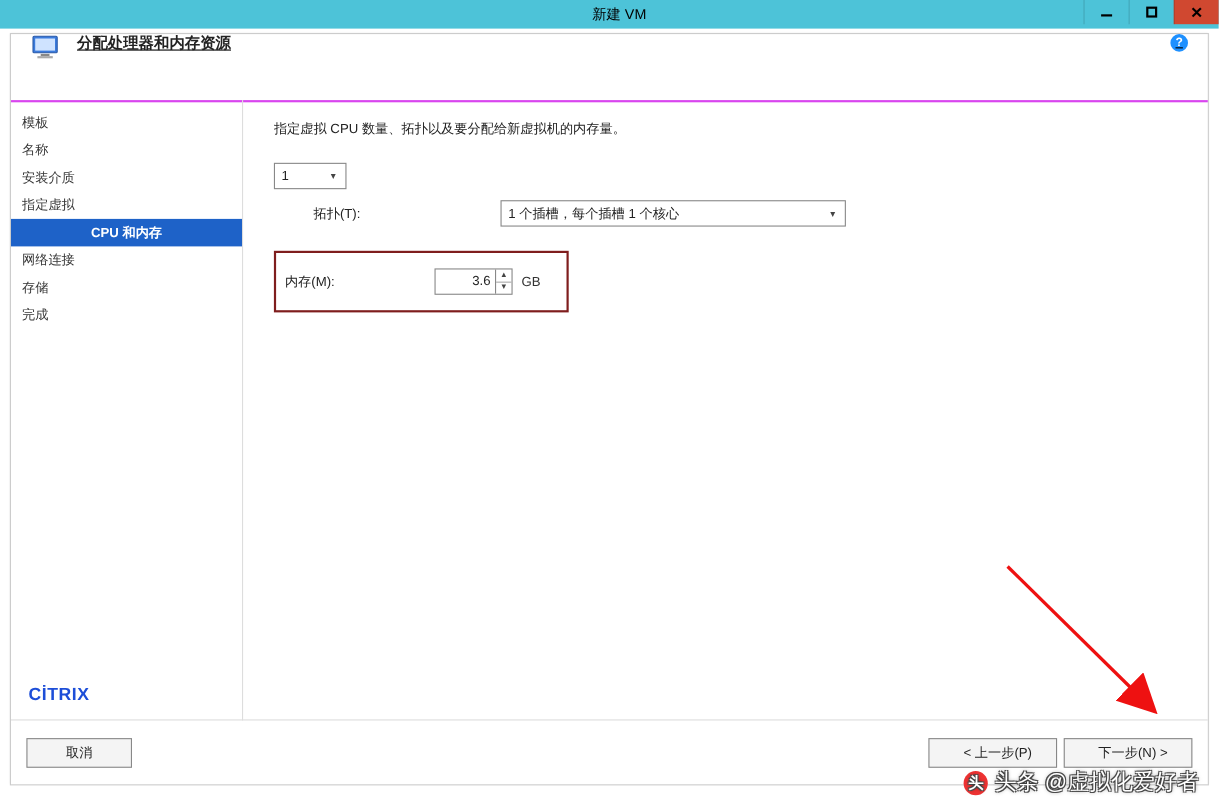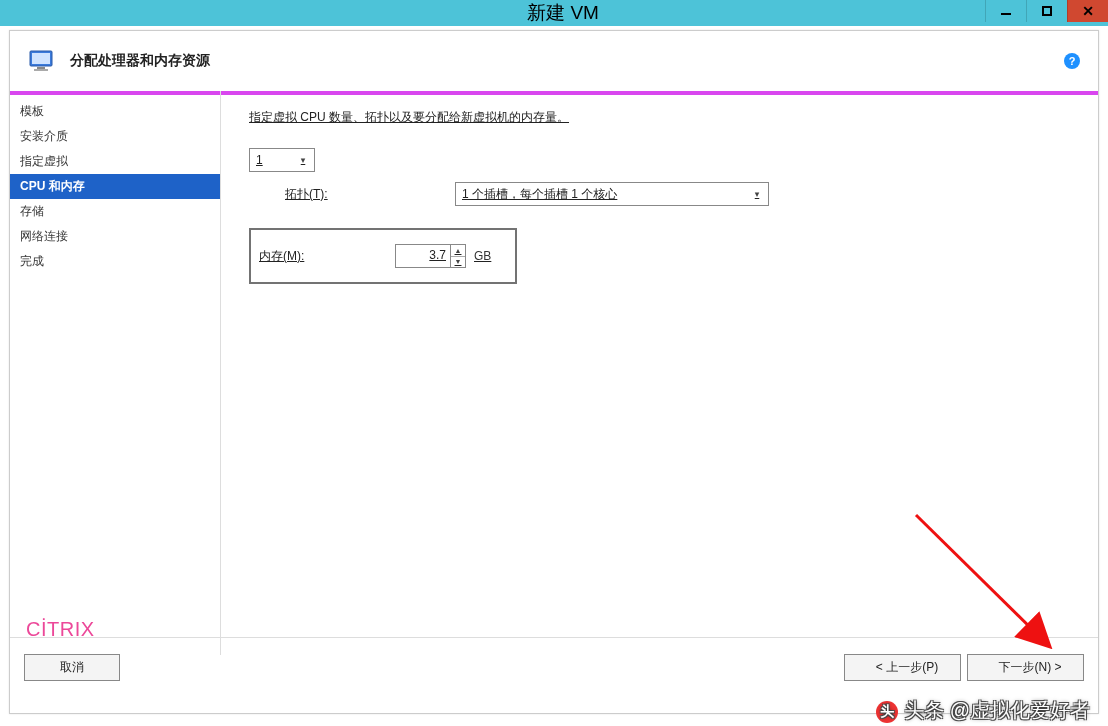--- a/index.html
+++ b/index.html
@@ -1,56 +1,56 @@
 <!DOCTYPE html>
 <html><head>
 <meta charset="utf-8">
 <style>
   html,body{margin:0;padding:0;font-family:"Microsoft YaHei","Segoe UI",Tahoma,sans-serif;font-size:12px;background:#fff;}
   .window{width:1108px;height:726px;position:relative;background:#fff;}
   
   .titlebar{height:26px;background:#4dc3d8;display:flex;align-items:center;position:relative;}
-  .titlebar .title{flex:1;text-align:center;color:#000;font-size:19px;padding-left:18px;}
+  .titlebar .title{flex:1;text-align:center;color:#000;font-size:13px;padding-left:18px;}
   .titlebar .controls{position:absolute;right:0;top:0;display:flex;height:22px;}
   .titlebar .ctrl{width:40px;height:22px;display:flex;align-items:center;justify-content:center;border-left:1px solid rgba(0,0,0,0.15);color:#000;font-family:Arial,sans-serif;}
   .titlebar .ctrl.min::before{content:"";width:10px;height:2px;background:#000;margin-top:6px;}
   .titlebar .ctrl.max::before{content:"";width:10px;height:10px;border:2px solid #000;box-sizing:border-box;}
   .titlebar .ctrl.close{background:#d04830;color:#000;font-weight:bold;font-size:14px;}
   
   .dialog{position:absolute;left:9px;right:9px;top:30px;bottom:12px;background:#fff;border:1px solid #ccc;box-shadow:0 0 2px rgba(0,0,0,0.1);}
   
-  .dlg-header{height:60px;border-bottom:4px solid #d946ef;display:flex;align-items:center;padding:0 18px;gap:14px;}
+  .dlg-header{height:60px;border-bottom:2px solid #d946ef;display:flex;padding:0 18px;gap:14px;text-decoration:underline;}
   .dlg-header .icon{width:28px;height:24px;position:relative;}
   .dlg-header .icon svg{width:28px;height:24px;}
   .dlg-header .htxt{font-size:14px;font-weight:bold;color:#222;}
   .dlg-header .help{margin-left:auto;width:16px;height:16px;border-radius:50%;background:#1e90ff;color:#fff;display:flex;align-items:center;justify-content:center;font-size:11px;font-weight:bold;}
   
   .dlg-body{position:absolute;left:0;right:0;top:60px;bottom:58px;display:flex;}
   .sidebar{width:210px;border-right:1px solid #ddd;padding-top:8px;position:relative;}
   .sidebar .item{padding:4px 10px;color:#363636;cursor:default;}
-  .sidebar .item.active{background:#1e62c8;color:#fff;font-weight:bold;}
-  .brand{position:absolute;left:16px;bottom:14px;font-size:20px;font-weight:normal;color:#ec4899;font-family:Arial,sans-serif;letter-spacing:0.5px;}
-  .content{flex:1;padding:18px 28px;color:#222;text-decoration:underline;}
+  .sidebar .item.active{background:#1e62c8;color:#fff;font-weight:bold;text-align:center;}
+  .brand{position:absolute;left:16px;bottom:14px;font-size:16px;font-weight:bold;color:#1d4ed8;font-family:Arial,sans-serif;letter-spacing:0.5px;}
+  .content{flex:1;padding:18px 28px;color:#222;}
   .content .desc{margin-bottom:22px;}
   .formrow{display:flex;align-items:center;margin:10px 0;}
   .formrow .lbl{width:170px;padding-left:36px;}
   .sel{border:1px solid #888;background:#fff;height:22px;display:inline-flex;align-items:center;padding:0 6px;position:relative;}
   .sel .arrow{margin-left:auto;width:10px;text-align:center;font-size:9px;color:#444;}
   .sel.small{width:52px;}
   .sel.wide{width:300px;}
-  .memwrap{display:inline-flex;align-items:center;border:2px solid #737373; padding:14px 24px 14px 8px;gap:8px;margin-top:6px;}
+  .memwrap{display:inline-flex;align-items:center;border:2px solid #7f1d1d; padding:14px 24px 14px 8px;gap:8px;margin-top:6px;}
   .memwrap .lbl2{width:128px;padding-left:0;}
   .numbox{display:inline-flex;align-items:stretch;height:22px;border:1px solid #888;}
   .numbox .val{width:46px;text-align:right;padding:0 4px;line-height:20px;}
   .numbox .spin{width:14px;display:flex;flex-direction:column;border-left:1px solid #888;}
   .numbox .spin div{flex:1;font-size:7px;display:flex;align-items:center;justify-content:center;color:#444;border-bottom:1px solid #aaa;}
   .numbox .spin div:last-child{border-bottom:none;}
   .unit{color:#333;}
   
-  .dlg-footer{position:absolute;left:0;right:0;bottom:17px;height:58px;border-top:1px solid #ddd;display:flex;align-items:center;padding:0 14px;justify-content:center;}
+  .dlg-footer{position:absolute;left:0;right:0;bottom:0;height:58px;border-top:1px solid #ddd;display:flex;align-items:center;padding:0 14px;justify-content:center;}
   .dlg-footer .left{display:flex;gap:8px;}
   .dlg-footer .right{margin-left:auto;display:flex;gap:6px;}
   .btn{border:1px solid #888;background:#f4f4f4;padding:4px 12px;min-width:70px;text-align:center;color:#222;}
   .btn.wide{min-width:82px;padding-left:21px;}
   
   .arrow-anno{position:absolute;pointer-events:none;}
   
   .watermark{position:absolute;right:18px;bottom:2px;font-size:20px;color:#fff;text-shadow:0 0 4px rgba(0,0,0,0.6), -1px -1px 0 #555,1px -1px 0 #555,-1px 1px 0 #555,1px 1px 0 #555;}
   .wm-logo{display:inline-flex;align-items:center;justify-content:center;width:22px;height:22px;border-radius:50%;background:#e33;color:#fff;font-size:14px;font-weight:bold;margin-right:6px;vertical-align:middle;}
 </style>
@@ -79,25 +79,26 @@
             <rect x="6" y="20" width="14" height="2" fill="#aaa"></rect>
           </svg>
       </span>
       <span class="htxt">分配处理器和内存资源</span>
       <span class="help">?</span>
     </div>
 
     <div class="dlg-body">
       <div class="sidebar">
         <div class="item">模板</div>
+        <div class="item">名称</div>
         <div class="item">安装介质</div>
         <div class="item">指定虚拟</div>
         <div class="item active">CPU 和内存</div>
+        <div class="item">网络连接</div>
         <div class="item">存储</div>
-        <div class="item">网络连接</div>
         <div class="item">完成</div>
         <div class="brand">CİTRIX</div>
       </div>
 
       <div class="content">
         <div class="desc">指定虚拟 CPU 数量、拓扑以及要分配给新虚拟机的内存量。</div>
 
         <div class="formrow">
           <span class="sel small">
             <span>1</span>
@@ -110,21 +111,21 @@
           <span class="sel wide">
             <span>1 个插槽，每个插槽 1 个核心</span>
             <span class="arrow">▾</span>
           </span>
         </div>
 
         <div class="formrow" style="margin-top:16px;">
           <span class="memwrap">
             <span class="lbl2">内存(M):</span>
             <span class="numbox">
-              <span class="val">3.7</span>
+              <span class="val">3.6</span>
               <span class="spin">
                 <div>▲</div>
                 <div>▼</div>
               </span>
             </span>
             <span class="unit">GB</span>
           </span>
         </div>
       </div>
     </div>

